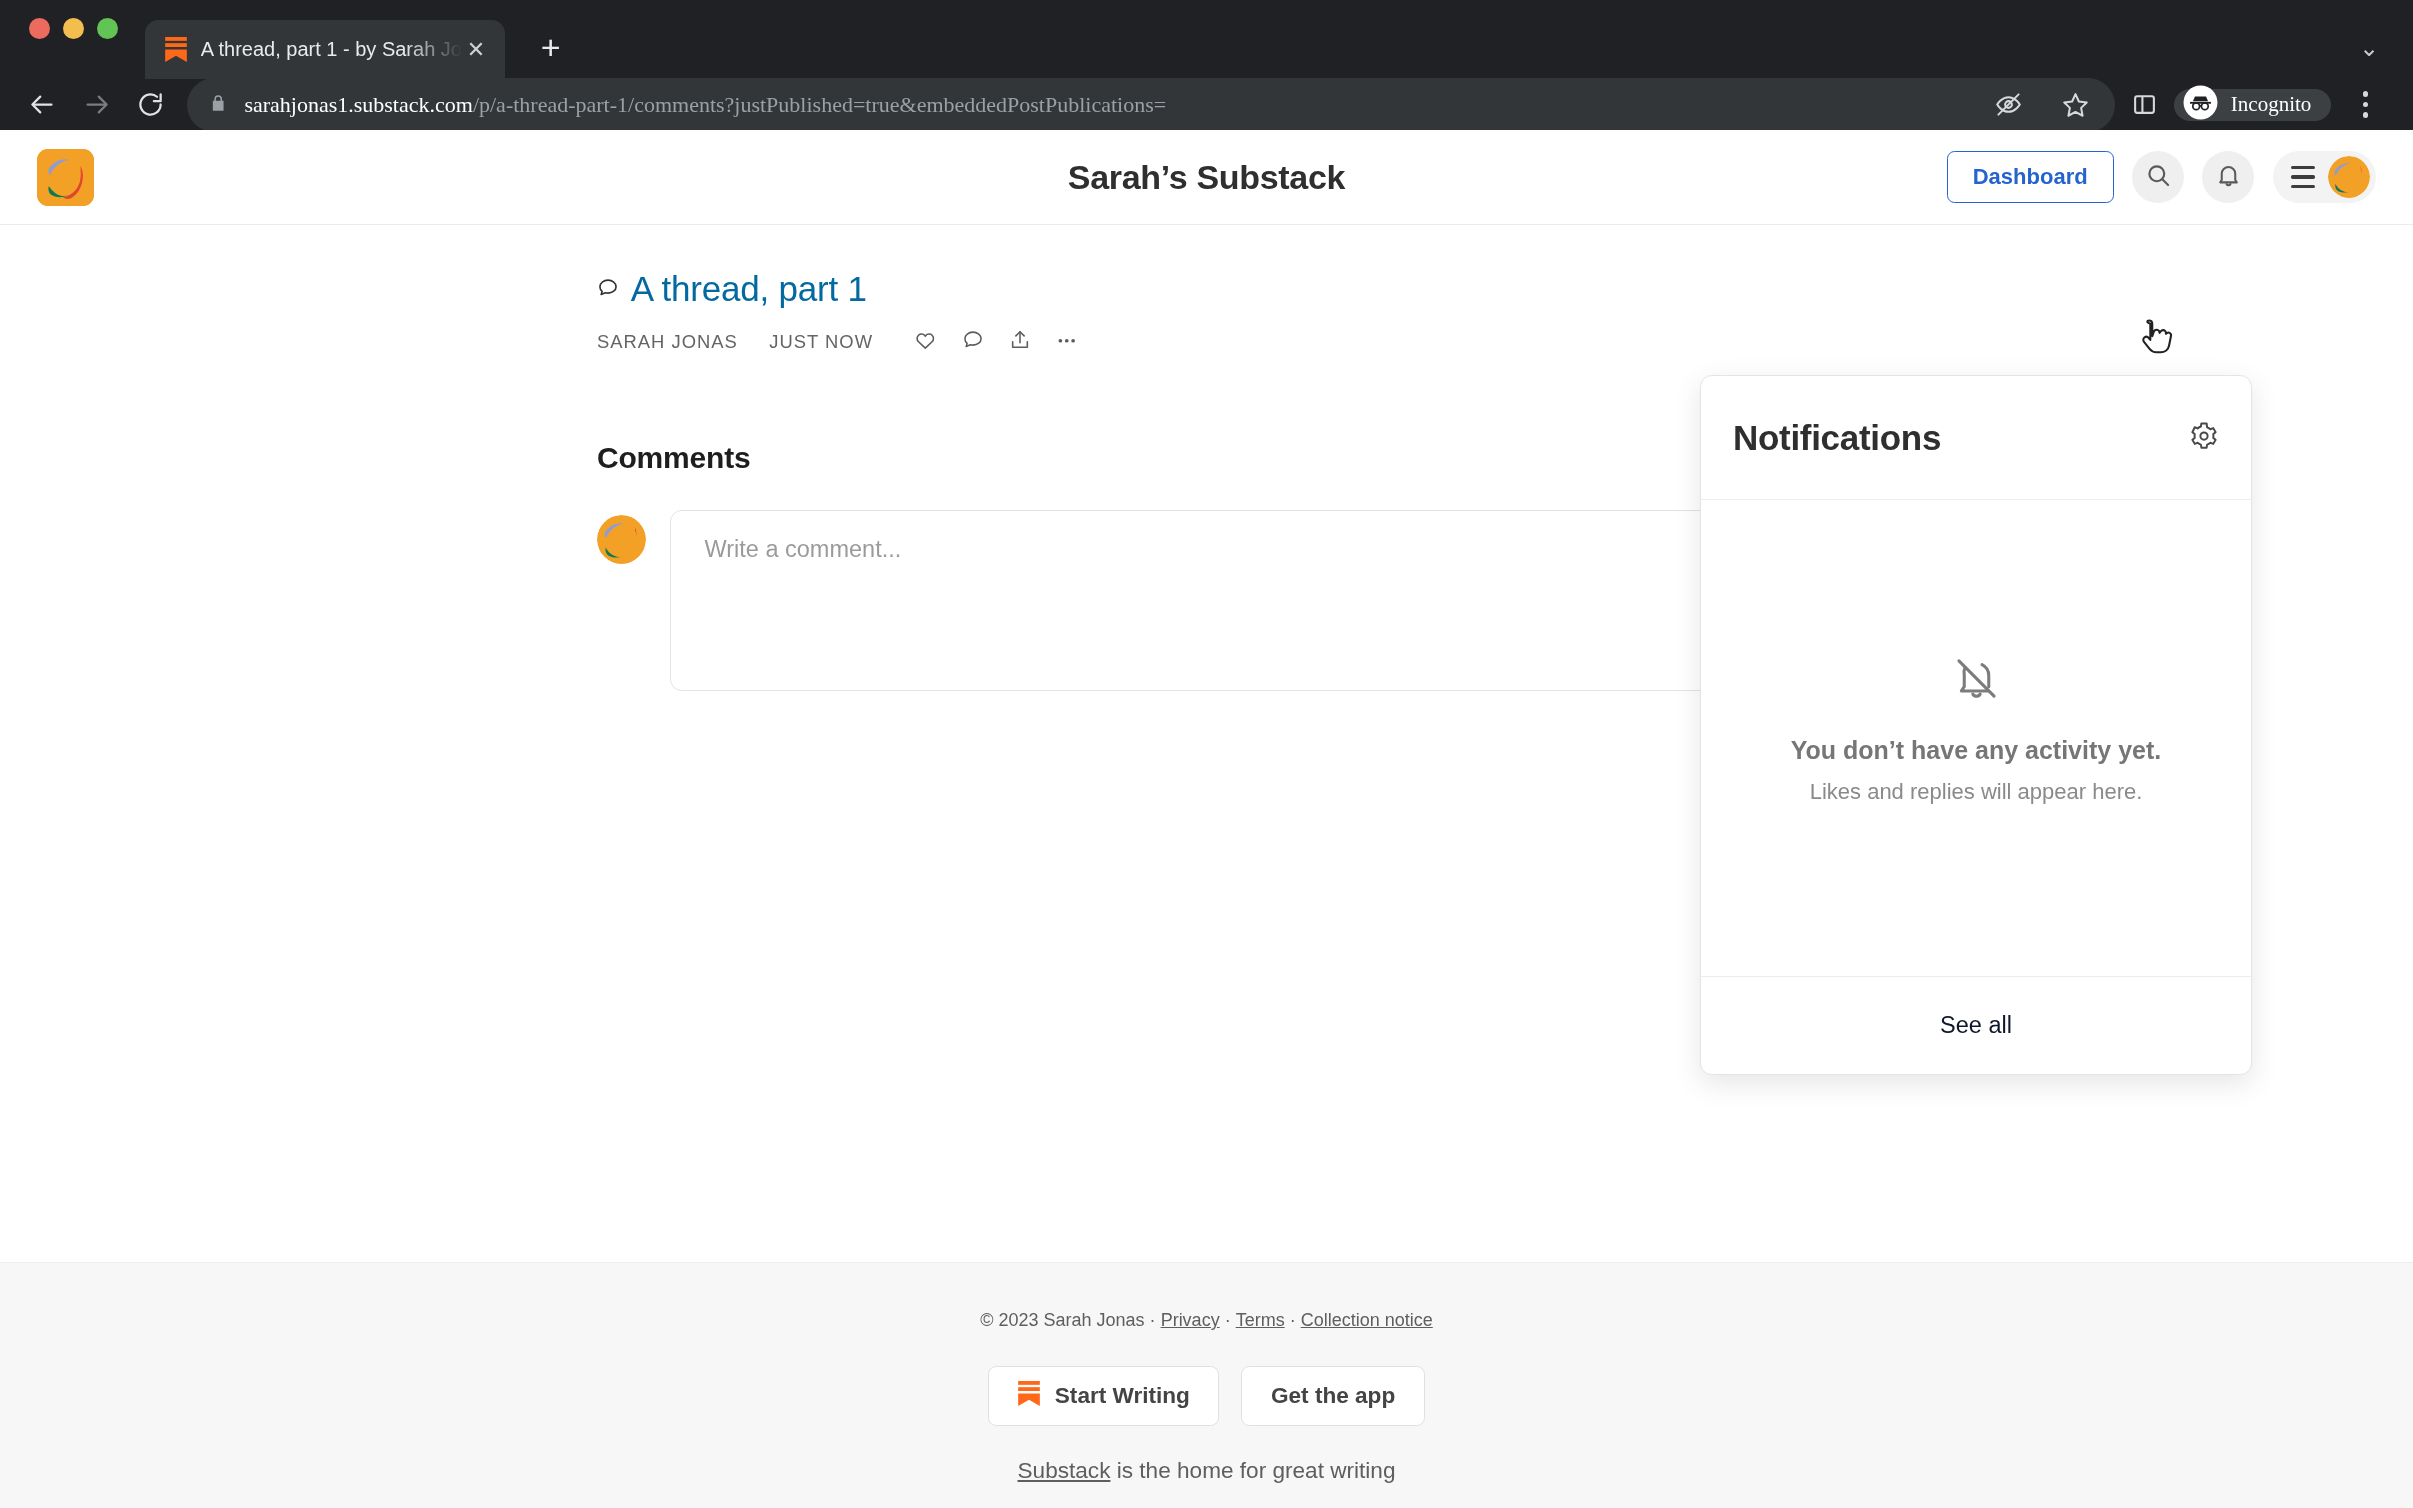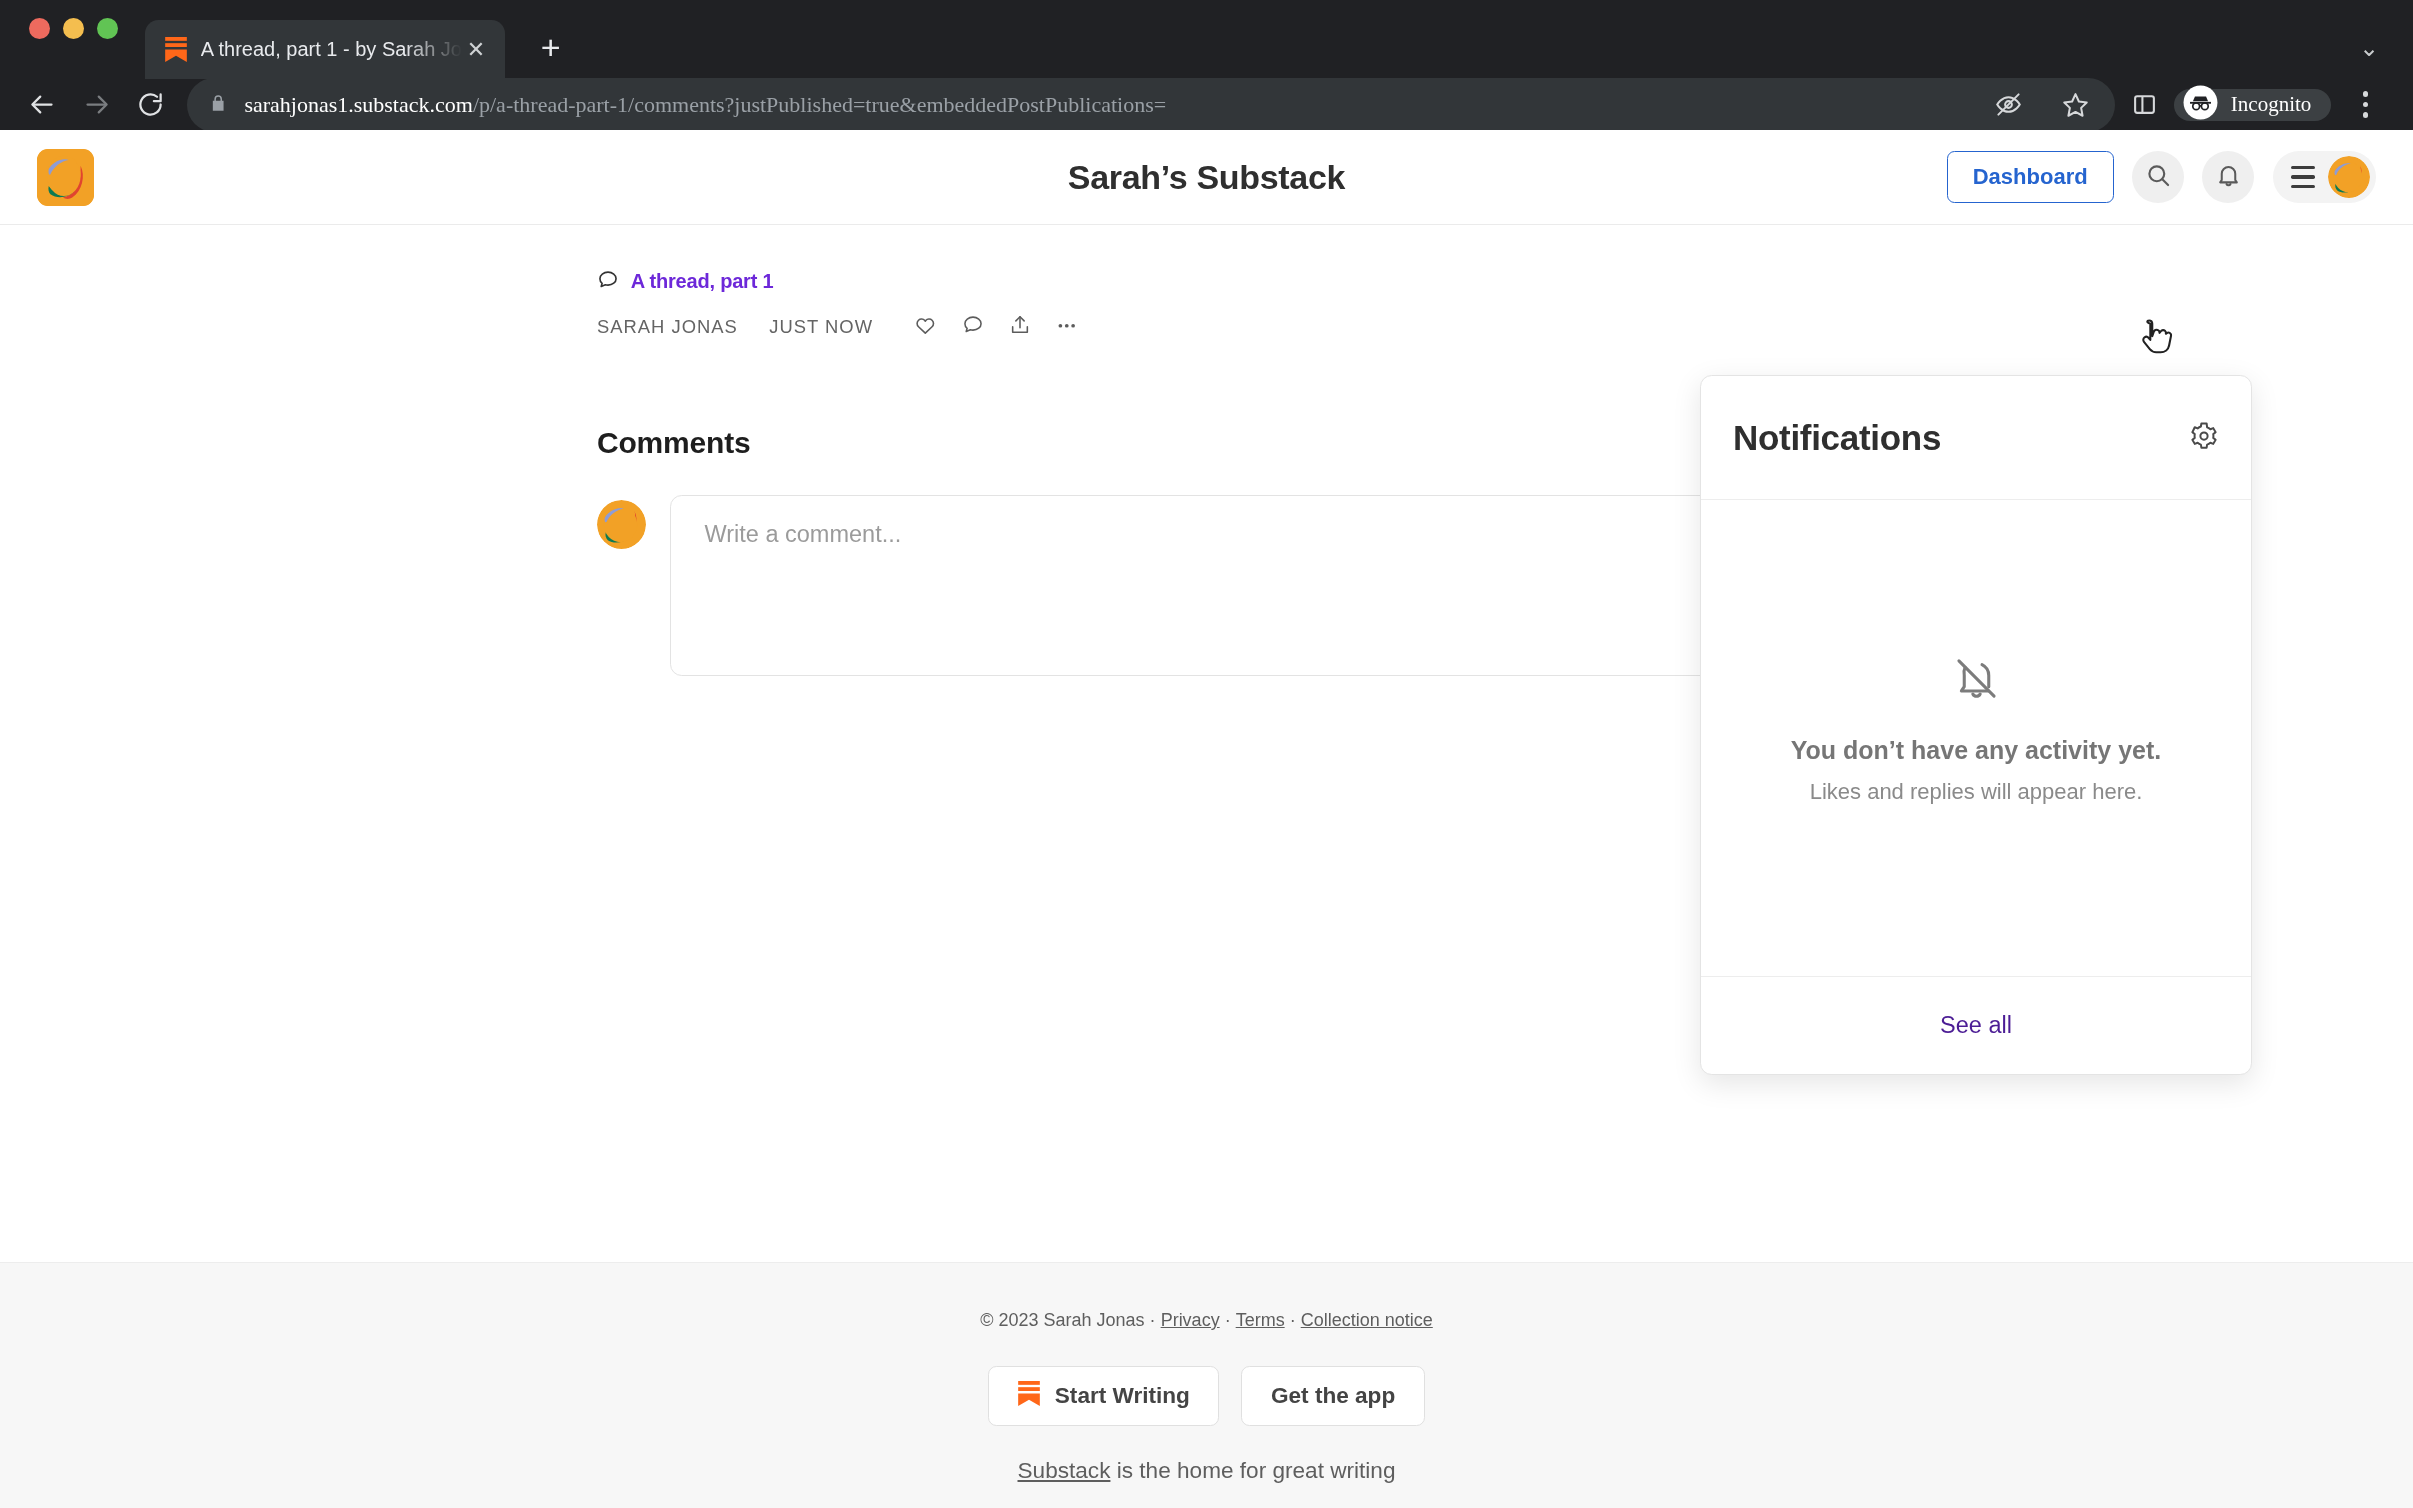--- a/index.html
+++ b/index.html
@@ -272,23 +272,23 @@
     max-width: 1115px;
     margin: 0 0 0 597px;
   }
 
   .thread-title-row {
     display: flex;
     align-items: center;
     gap: 11.7px;
   }
   .thread-title {
-    font-size: 20px;
-    font-weight: 700;
-    color: #6d28d9;
+    font-size: 35px;
+    font-weight: 400;
+    color: #0369a1;
     letter-spacing: -0.2px;
   }
 
   .byline {
     display: flex;
     align-items: center;
     gap: 8px;
     margin-top: 13.4px;
     color: #6b6b6b;
   }
@@ -440,21 +440,21 @@
   }
   .notif-foot {
     height: 98px;
     border-top: 0.8px solid #ededed;
     display: flex;
     align-items: center;
     justify-content: center;
     cursor: pointer;
   }
   .see-all {
-    color: #4c1d95;
+    color: #0f172a;
     font-size: 23.5px;
     font-weight: 500;
   }
   .gear-btn { cursor: pointer; display: flex; }
 </style>
 </head>
 <body>
 
 <div class="browser">
 

